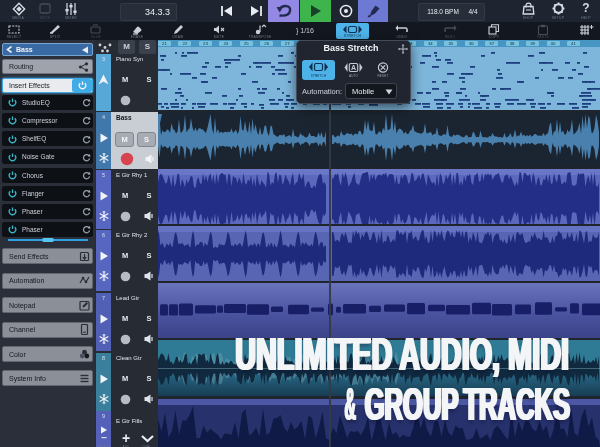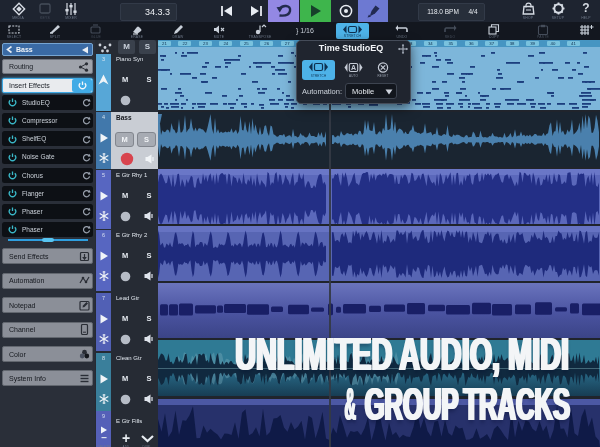--- a/index.html
+++ b/index.html
@@ -853,21 +853,21 @@
 <div class="abs" style="left:158px;top:396px;width:442px;height:2.5px;background:#20242c"></div>
 <div class="abs" style="left:158px;top:398.5px;width:442px;height:48.5px;background:#27316b"></div>
 <div class="abs" style="left:158px;top:398.5px;width:442px;height:6px;background:#4c58a4"></div>
 <svg class="abs" style="left:158px;top:398.5px" width="442" height="48.5">
       <polygon points="0,48.5 0.0,19.9 3.5,32.8 7.0,14.2 10.5,37.9 14.0,32.3 17.5,11.6 21.0,35.9 24.5,21.3 28.0,21.8 31.5,16.2 35.0,7.2 38.5,39.3 42.0,38.9 45.5,26.6 49.0,33.7 52.5,29.7 56.0,33.1 59.5,35.5 63.0,40.6 66.5,34.4 70.0,34.8 73.5,36.1 77.0,23.2 80.5,39.7 84.0,13.7 87.5,10.2 91.0,36.2 94.5,34.2 98.0,28.2 101.5,37.2 105.0,9.8 108.5,36.4 112.0,32.9 115.5,19.6 119.0,19.0 122.5,15.9 126.0,28.6 129.5,32.7 133.0,23.1 136.5,30.6 140.0,27.4 143.5,21.7 147.0,40.5 150.5,16.8 154.0,19.0 157.5,39.2 161.0,28.2 164.5,12.8 168.0,39.5 171.5,41.1 175.0,28.6 178.5,34.4 182.0,15.9 185.5,27.0 189.0,38.8 192.5,32.0 196.0,33.0 199.5,31.9 203.0,36.3 206.5,29.4 210.0,18.3 213.5,41.5 217.0,28.8 220.5,7.8 224.0,27.3 227.5,41.4 231.0,23.4 234.5,35.9 238.0,33.1 241.5,39.1 245.0,35.7 248.5,37.6 252.0,37.9 255.5,27.9 259.0,10.9 262.5,29.4 266.0,18.6 269.5,31.9 273.0,37.4 276.5,22.7 280.0,21.8 283.5,37.5 287.0,20.9 290.5,34.1 294.0,36.8 297.5,26.5 301.0,29.6 304.5,28.8 308.0,40.7 311.5,40.4 315.0,38.6 318.5,29.2 322.0,39.7 325.5,37.8 329.0,34.9 332.5,41.0 336.0,29.9 339.5,26.8 343.0,31.3 346.5,36.7 350.0,40.9 353.5,12.6 357.0,38.5 360.5,21.6 364.0,32.0 367.5,21.5 371.0,22.8 374.5,29.7 378.0,32.6 381.5,21.9 385.0,32.2 388.5,26.5 392.0,40.6 395.5,31.0 399.0,6.8 402.5,29.7 406.0,29.4 409.5,38.6 413.0,8.2 416.5,34.2 420.0,37.1 423.5,17.6 427.0,9.4 430.5,27.8 434.0,18.5 437.5,37.5 441.0,41.5 442,48.5" fill="#0f1a47"></polygon>
     </svg>
 <div class="abs" style="left:329px;top:40px;width:2px;height:407px;background:#343a44;opacity:.92"></div>
 <div class="abs" style="right:31px;top:330.5px;width:560px;text-align:right;color:#f3f5f7;font-weight:bold;font-size:46px;line-height:46px;white-space:nowrap;transform:scaleX(0.627);transform-origin:right;text-shadow:2px 0 #f3f5f7,-2px 0 #f3f5f7,0 3px 5px rgba(5,15,45,0.35)">UNLIMITED AUDIO, MIDI</div>
 <div class="abs" style="right:30px;top:381px;width:560px;text-align:right;color:#f3f5f7;font-weight:bold;font-size:46px;line-height:46px;white-space:nowrap;word-spacing:-3px;transform:scaleX(0.556);transform-origin:right;text-shadow:2.3px 0 #f3f5f7,-2.3px 0 #f3f5f7,0 3px 5px rgba(5,15,45,0.35)"><span style="display:inline-block;transform:scaleX(0.62);transform-origin:center">&amp;</span> GROUP TRACKS</div>
 <div class="abs" style="left:296px;top:40px;width:115px;height:64px;background:#20252f;border:1px solid #454c59;border-radius:5px;box-shadow:0 4px 12px rgba(0,0,0,0.55)"></div>
-<div class="abs" style="left:296px;top:43px;width:110px;height:11px;color:#f2f4f7;font-size:9px;font-weight:bold;text-align:center">Time StudioEQ</div>
+<div class="abs" style="left:296px;top:43px;width:110px;height:11px;color:#f2f4f7;font-size:9px;font-weight:bold;text-align:center">Bass Stretch</div>
 <svg class="abs" style="left:398px;top:44px" width="10" height="10">
       <g stroke="#a8b0bc" stroke-width="1.1">
         <line x1="5" y1="0.5" x2="5" y2="9.5"></line>
         <line x1="0.5" y1="5" x2="9.5" y2="5"></line>
       </g>
       <g fill="#a8b0bc">
         <polygon points="5,0 3.8,1.8 6.2,1.8"></polygon>
         <polygon points="5,10 3.8,8.2 6.2,8.2"></polygon>
         <polygon points="0,5 1.8,3.8 1.8,6.2"></polygon>
         <polygon points="10,5 8.2,3.8 8.2,6.2"></polygon>

